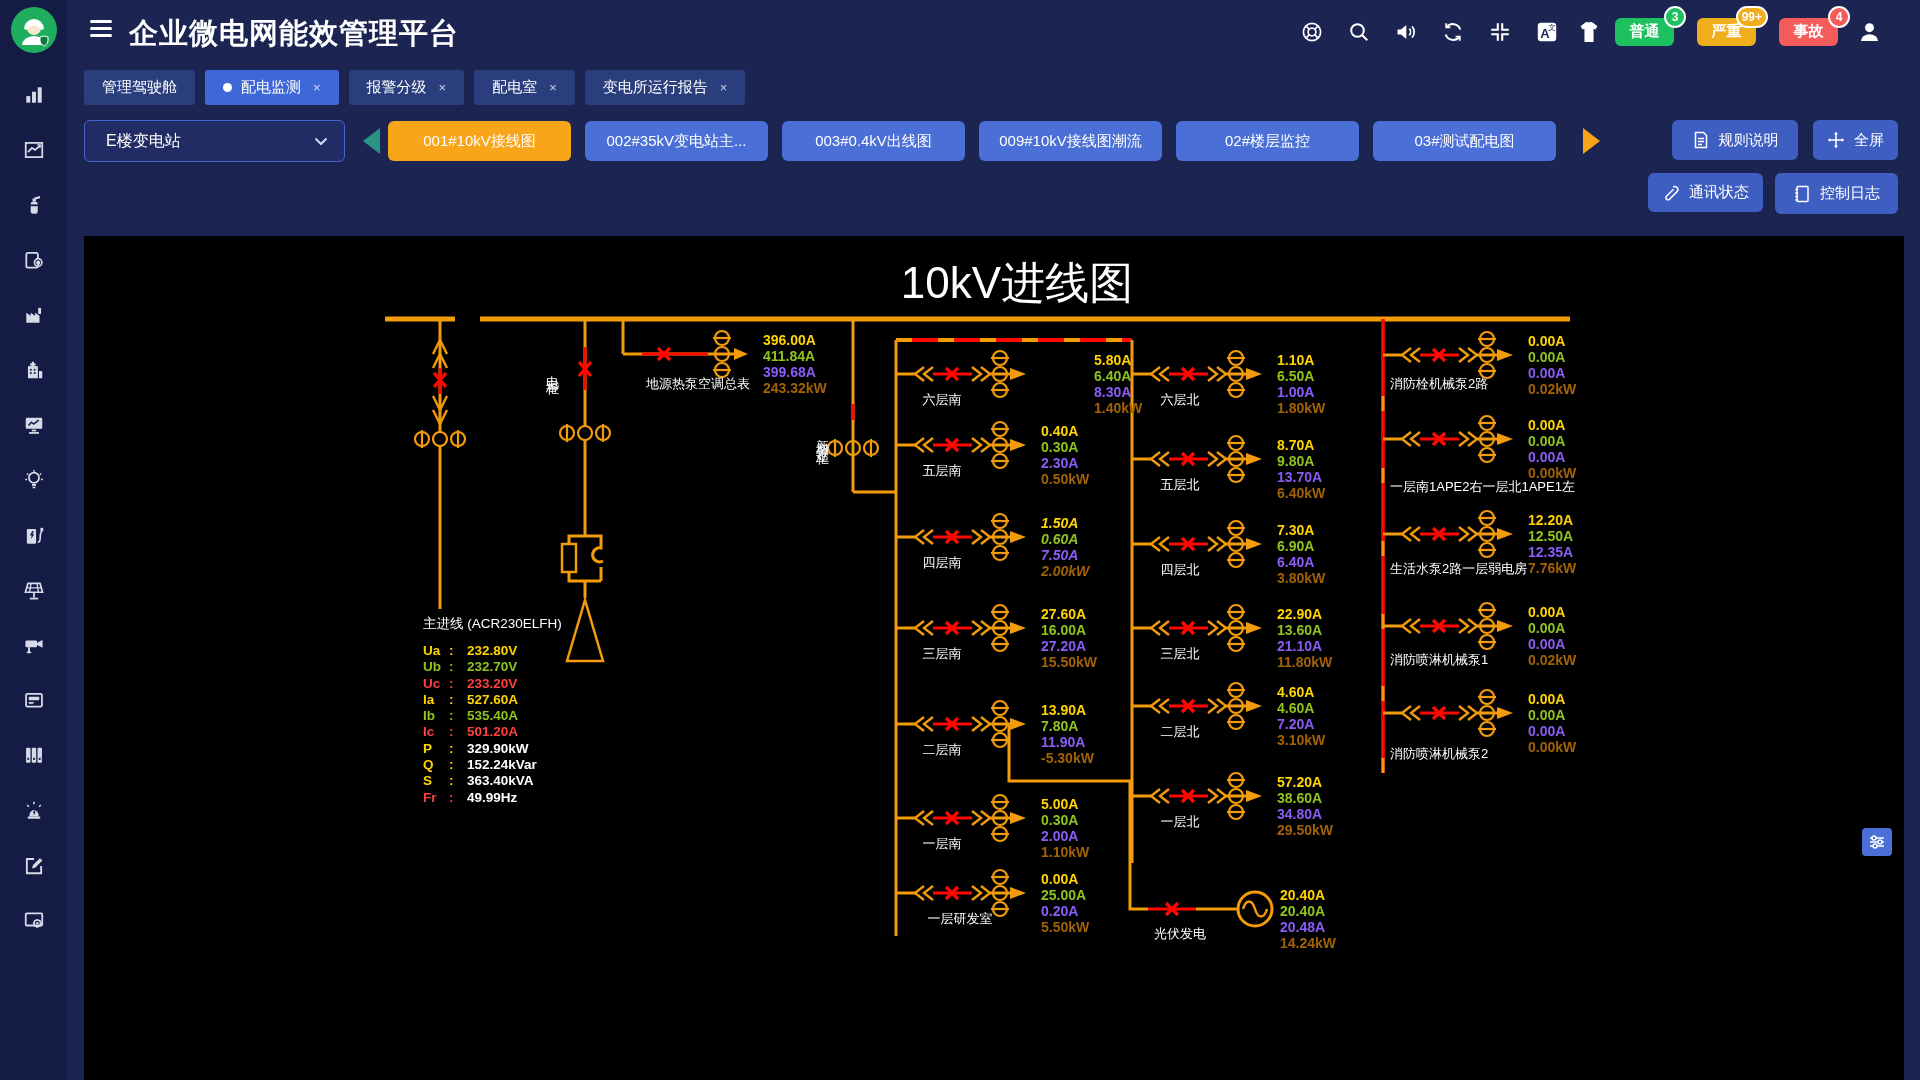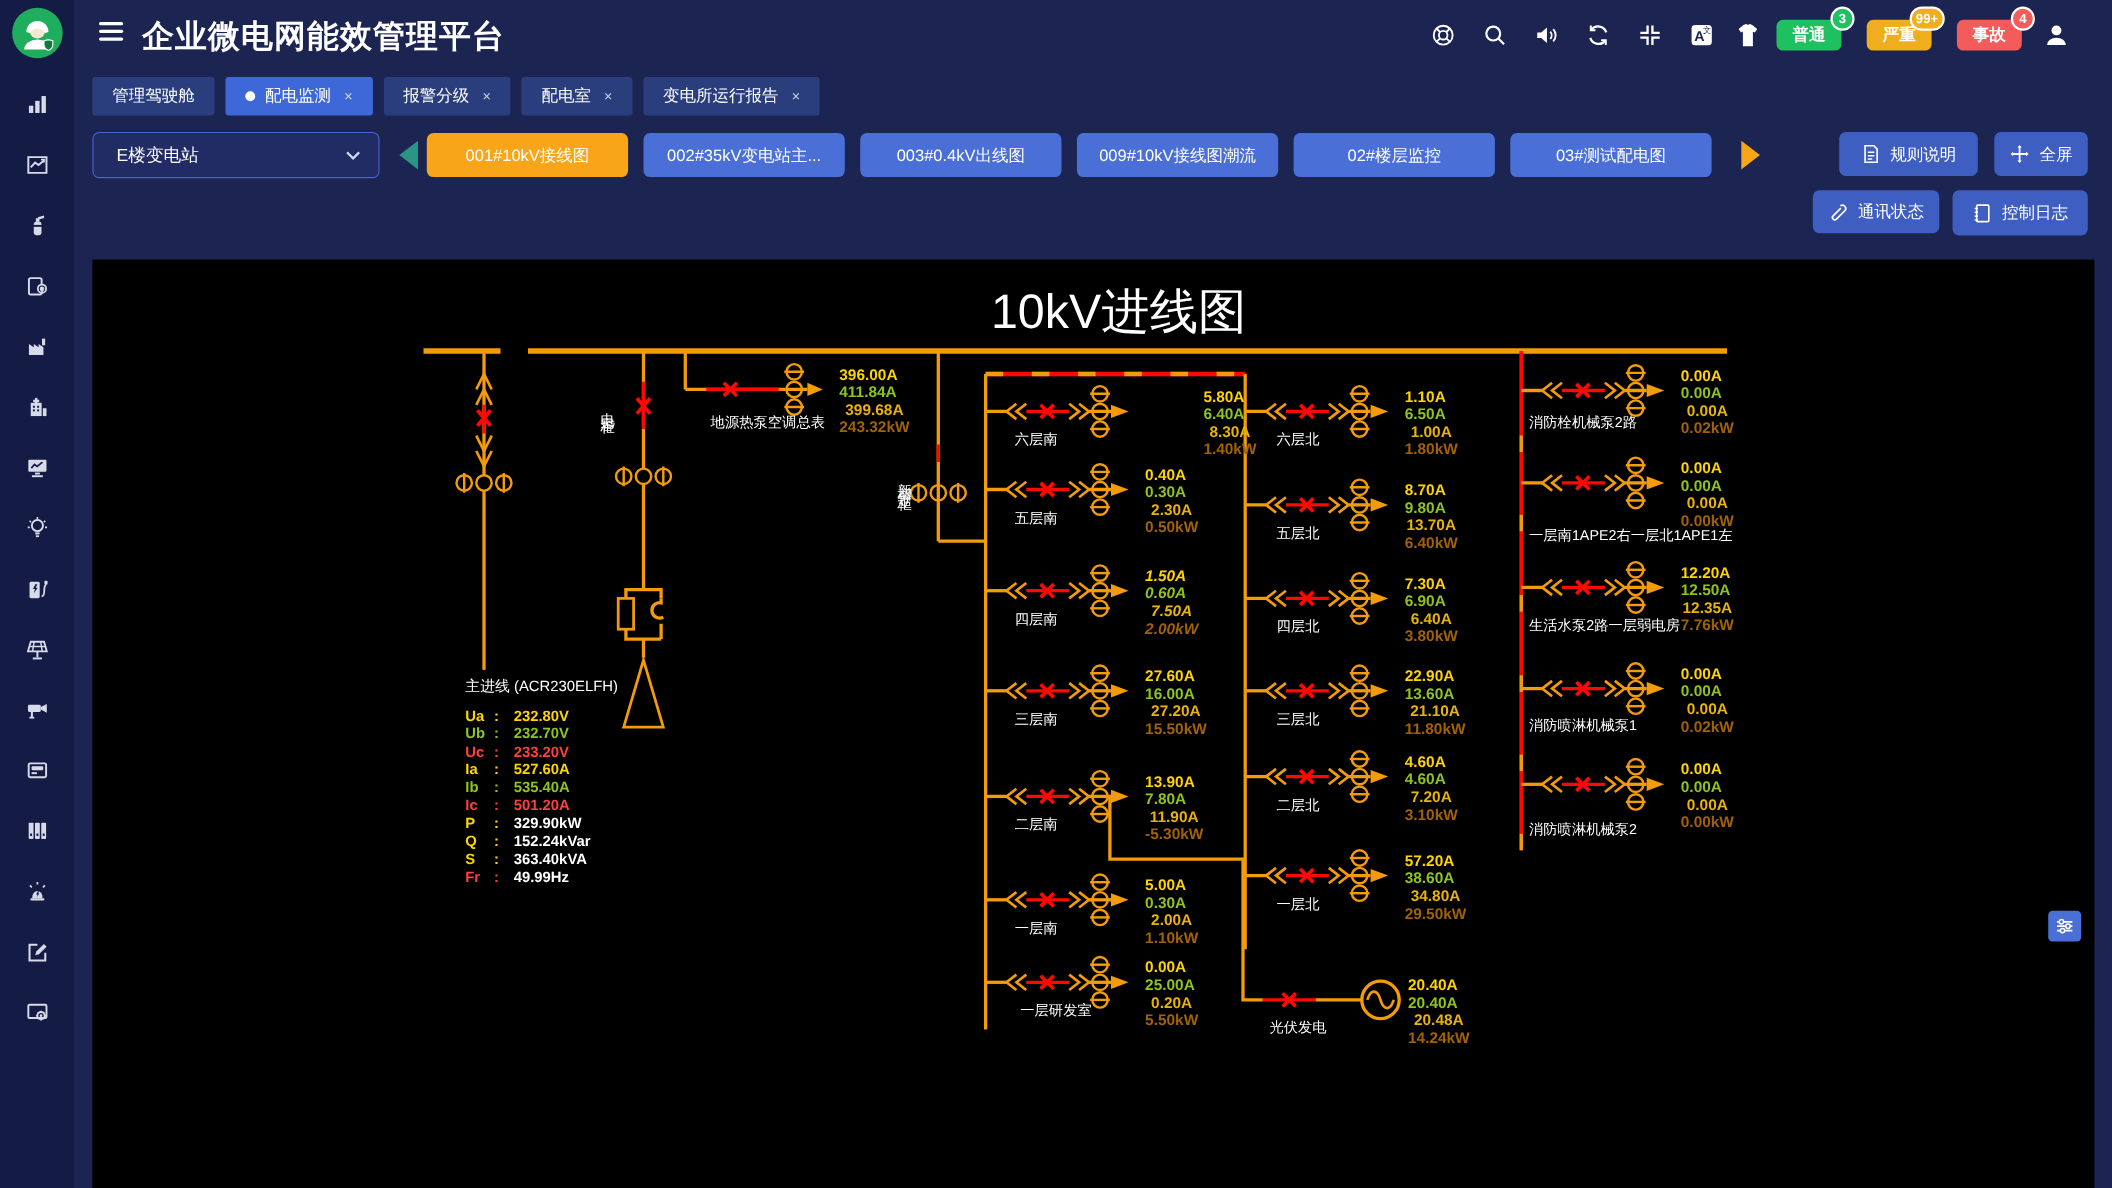--- a/index.html
+++ b/index.html
@@ -61,21 +61,21 @@
   .canvas svg.wires { position:absolute; left:0; top:0; }
   .ln-o { stroke:#f29b0b; stroke-width:3; fill:none; }
   .bus  { stroke:#f29b0b; stroke-width:5; fill:none; }
   .ln-r { stroke:#ff0800; stroke-width:3; fill:none; }
   .chev { stroke:#f29b0b; stroke-width:2.4; fill:none; }
   .xmark{ stroke:#ff0800; stroke-width:3.4; fill:none; }
   .ct   { stroke:#f29b0b; stroke-width:2.2; fill:none; }
   .arr  { fill:#f29b0b; }
   .diagram-title { position:absolute; left:933px; top:18px; transform:translateX(-50%); font-size:44px; color:#fff; white-space:nowrap; }
   .vblock { position:absolute; font-size:14px; font-weight:bold; line-height:16px; white-space:nowrap; }
-  .v-a { color:#ffd400; } .v-b { color:#8fc41e; } .v-c { color:#eab308;text-align:center; } .v-p { color:#a16207; }
+  .v-a { color:#ffd400; } .v-b { color:#8fc41e; } .v-c { color:#8b5cf6; } .v-p { color:#a16207; }
   .flabel { position:absolute; font-size:13px; color:#fff; white-space:nowrap; }
   .vlabel { position:absolute; writing-mode:vertical-rl; font-size:13px; color:#fff; letter-spacing:3px; }
   .meter { position:absolute; left:339px; top:379px; }
   .meter-title { font-size:13.5px; color:#fff; margin-bottom:10px; }
   .mrow { display:flex; height:16.3px; align-items:flex-start; font-size:13.5px; font-weight:bold; }
   .mrow .mn { width:26px; } .mrow .mc { width:18px; } 
   .tone-a .mn,.tone-a .mc,.tone-a .mv { color:#ffd400; }
   .tone-b .mn,.tone-b .mc,.tone-b .mv { color:#8fc41e; }
   .tone-c .mn,.tone-c .mc,.tone-c .mv { color:#ff4040; }
   .tone-pw .mn,.tone-pw .mc { color:#ffd400; } .tone-pw .mv { color:#fff; }

